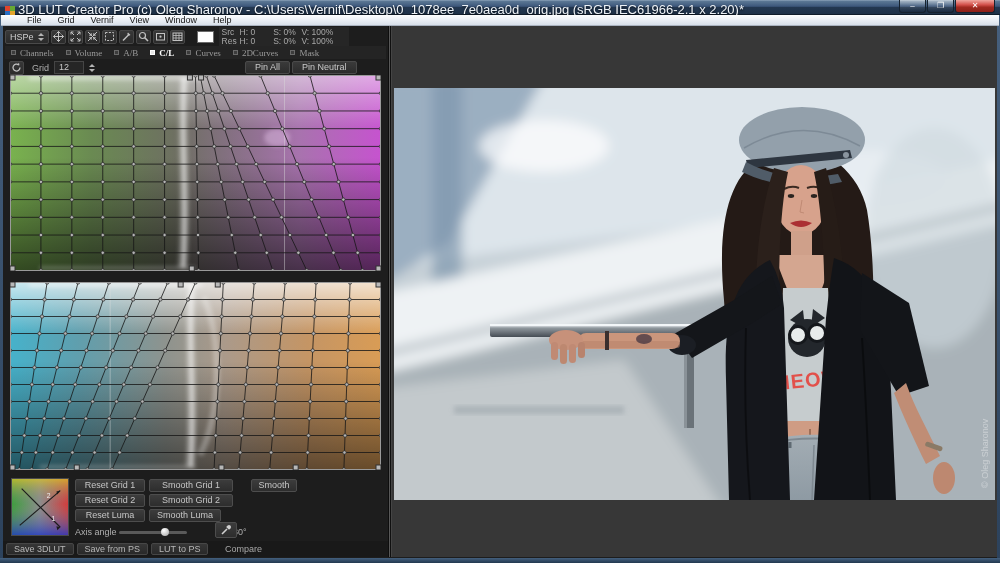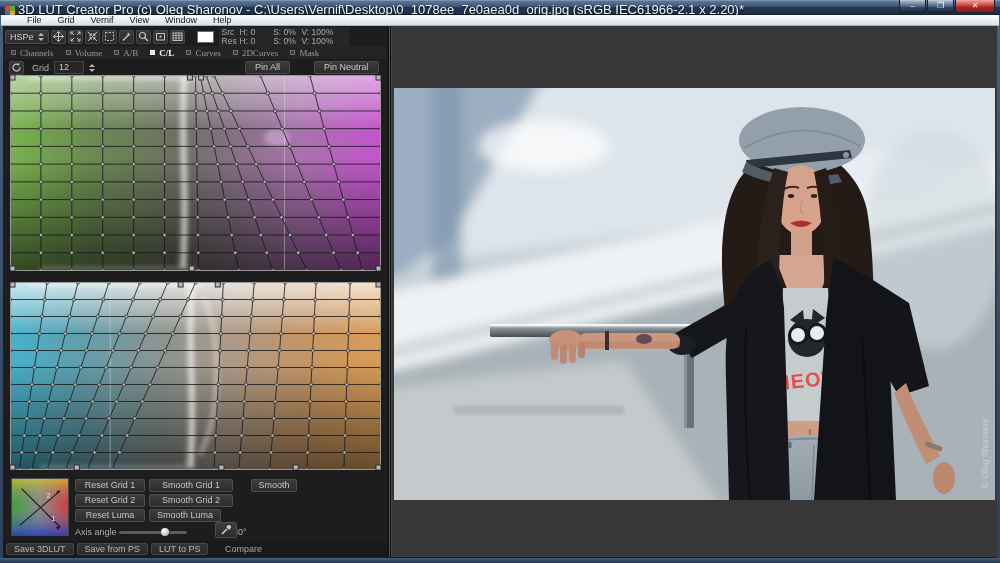--- a/index.html
+++ b/index.html
@@ -58,21 +58,21 @@
   .tab{display:flex;align-items:center;padding:0 6px;height:13px;font-size:9px;color:#9a9a9a;font-family:Liberation Serif, serif;}
   .tab .sq{width:5px;height:5px;background:#3c3c3c;border:1px solid #6a6a6a;margin-right:4px;}
   .tab.active{color:#fff;font-weight:bold;}
   .tab.active .sq{background:#e8e8e8;border-color:#fff;}
   
   .gridbar{position:absolute;left:2px;top:34px;width:381px;height:15px;display:flex;align-items:center;}
   .gb-label{font-size:9px;color:#b0b0b0;margin:0 5px 0 8px;}
   .gb-val{height:13px;min-width:30px;background:#262626;border:1px solid #454545;color:#c8c8c8;
     font-size:9px;line-height:11px;padding:0 4px;display:flex;align-items:center;}
   .pinbtn{height:13px;background:linear-gradient(180deg,#3a3a3a,#2c2c2c);border:1px solid #4a4a4a;
-    border-radius:2px;color:#c8c8c8;font-size:9px;line-height:11px;padding:0 9px;margin-left:24px;}
+    border-radius:2px;color:#c8c8c8;font-size:9px;line-height:11px;padding:0 9px;margin-left:2px;}
   
   .mesh1{position:absolute;left:7px;top:49px;}
   .mesh2{position:absolute;left:7px;top:256px;}
   
   .lower{position:absolute;left:0px;top:450px;width:385px;height:64px;}
   .wheel{position:absolute;left:8px;top:2px;width:58px;height:58px;border:1px solid #4a4a4a;}
   .cbtn{position:absolute;height:13px;background:linear-gradient(180deg,#3c3c3c,#2d2d2d);
     border:1px solid #4d4d4d;border-radius:2px;color:#c6c6c6;font-size:9px;line-height:11px;text-align:center;}
   .axis-label{position:absolute;left:72px;top:51px;font-size:9px;color:#b0b0b0;}
   .slider{position:absolute;left:116px;top:55px;width:68px;height:3px;background:#5a5a5a;border-radius:2px;}

